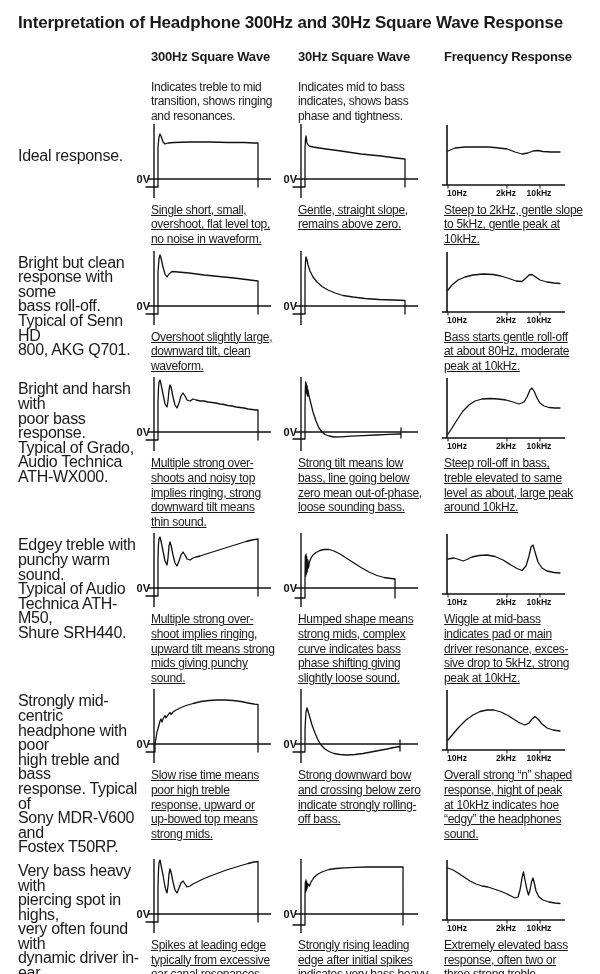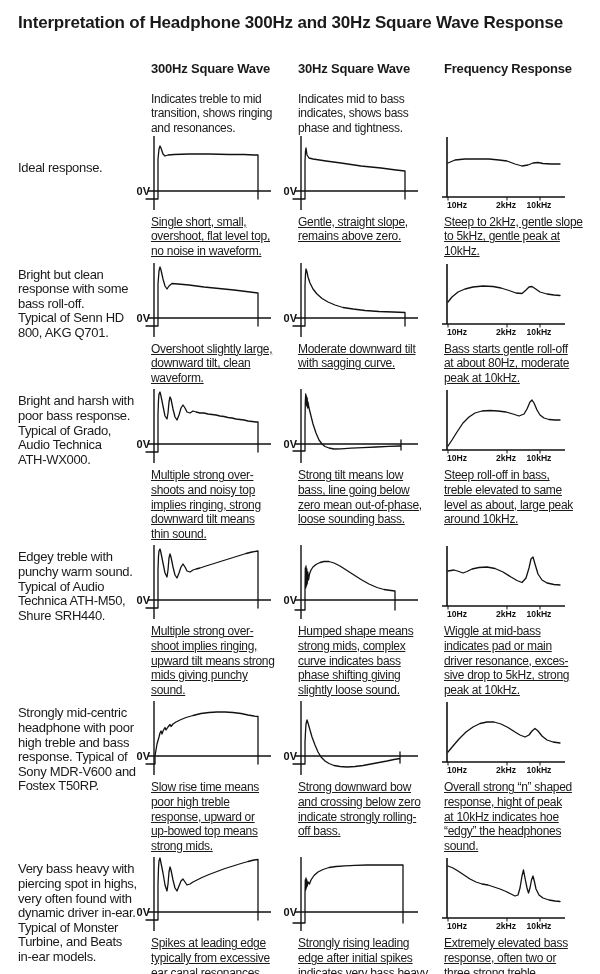--- a/index.html
+++ b/index.html
@@ -7,32 +7,32 @@
     width:600px;height:974px;background:#ffffff;overflow:hidden;
     font-family:"Liberation Sans",sans-serif;color:#1a1a1a;
   }
   .title{
     font-size:17px;font-weight:700;letter-spacing:-0.2px;
     margin:12px 0 0 18px;line-height:21px;
   }
   .grid{display:grid;grid-template-columns:140px 147px 146px 167px;}
   .colhead{
     font-size:13px;font-weight:700;letter-spacing:-0.2px;
-    padding-left:11px;margin-top:28px;
+    padding-left:11px;margin-top:16px;
   }
   .intro{
     font-size:12px;line-height:14.3px;letter-spacing:-0.3px;
     padding-left:11px;margin-top:16px;white-space:pre-line;
   }
   .row{
     display:grid;grid-template-columns:140px 147px 146px 167px;
     margin-bottom:3px;
   }
   .rowlabel{
-    font-size:13px;line-height:14.6px;letter-spacing:-0.3px;
+    font-size:16px;line-height:14.6px;letter-spacing:-0.3px;
     padding:6px 0 0 18px;white-space:pre-line;
   }
   .row:first-child .rowlabel{padding-top:26px;}
   svg.plot{display:block;margin-left:-6px;}
   svg.plot text{font-family:"Liberation Sans",sans-serif;fill:#111;}
   .caption{
     font-size:12px;line-height:14.6px;letter-spacing:-0.3px;
     padding-left:11px;margin-top:2px;white-space:pre-line;text-decoration:underline;
   }
 </style>
@@ -119,22 +119,20 @@
 downward tilt, clean
 waveform.</div>
     </div>
     <div class="cell">
       <svg class="plot" width="145" height="78" viewBox="0 0 145 78">
             <line x1="20" y1="1" x2="20" y2="75" stroke="#111" stroke-width="1.4"></line>
             <line x1="14" y1="56" x2="137" y2="56" stroke="#111" stroke-width="1.4"></line>
             <text x="16" y="60" text-anchor="end" font-size="11" font-weight="700">0V</text>
             <polyline points="12,64 24,64 24,24 24.5,12 25,7 26,10 27,15 29,21 32,27 36,32 41,36.5 47,40 54,43 62,45.5 72,47 84,48.5 98,49.5 112,50 124,50.5 124,64" fill="none" stroke="#111" stroke-width="1.3" stroke-linejoin="round" stroke-linecap="round"></polyline>
           </svg>
-      <div class="caption">Moderate downward tilt
-with sagging curve.</div>
     </div>
     <div class="cell">
       <svg class="plot" width="145" height="78" viewBox="0 0 145 78">
             <line x1="20" y1="2" x2="20" y2="62" stroke="#111" stroke-width="1.6"></line>
             <line x1="15" y1="62" x2="138" y2="62" stroke="#111" stroke-width="1.6"></line>
             <line x1="21" y1="62" x2="21" y2="65.5" stroke="#111" stroke-width="1"></line>
             <text x="20" y="72.5" text-anchor="start" font-size="8.6" font-weight="700">10Hz</text>
             <line x1="80" y1="62" x2="80" y2="65.5" stroke="#111" stroke-width="1"></line>
             <text x="79" y="72.5" text-anchor="middle" font-size="8.6" font-weight="700">2kHz</text>
             <line x1="113" y1="62" x2="113" y2="65.5" stroke="#111" stroke-width="1"></line>

